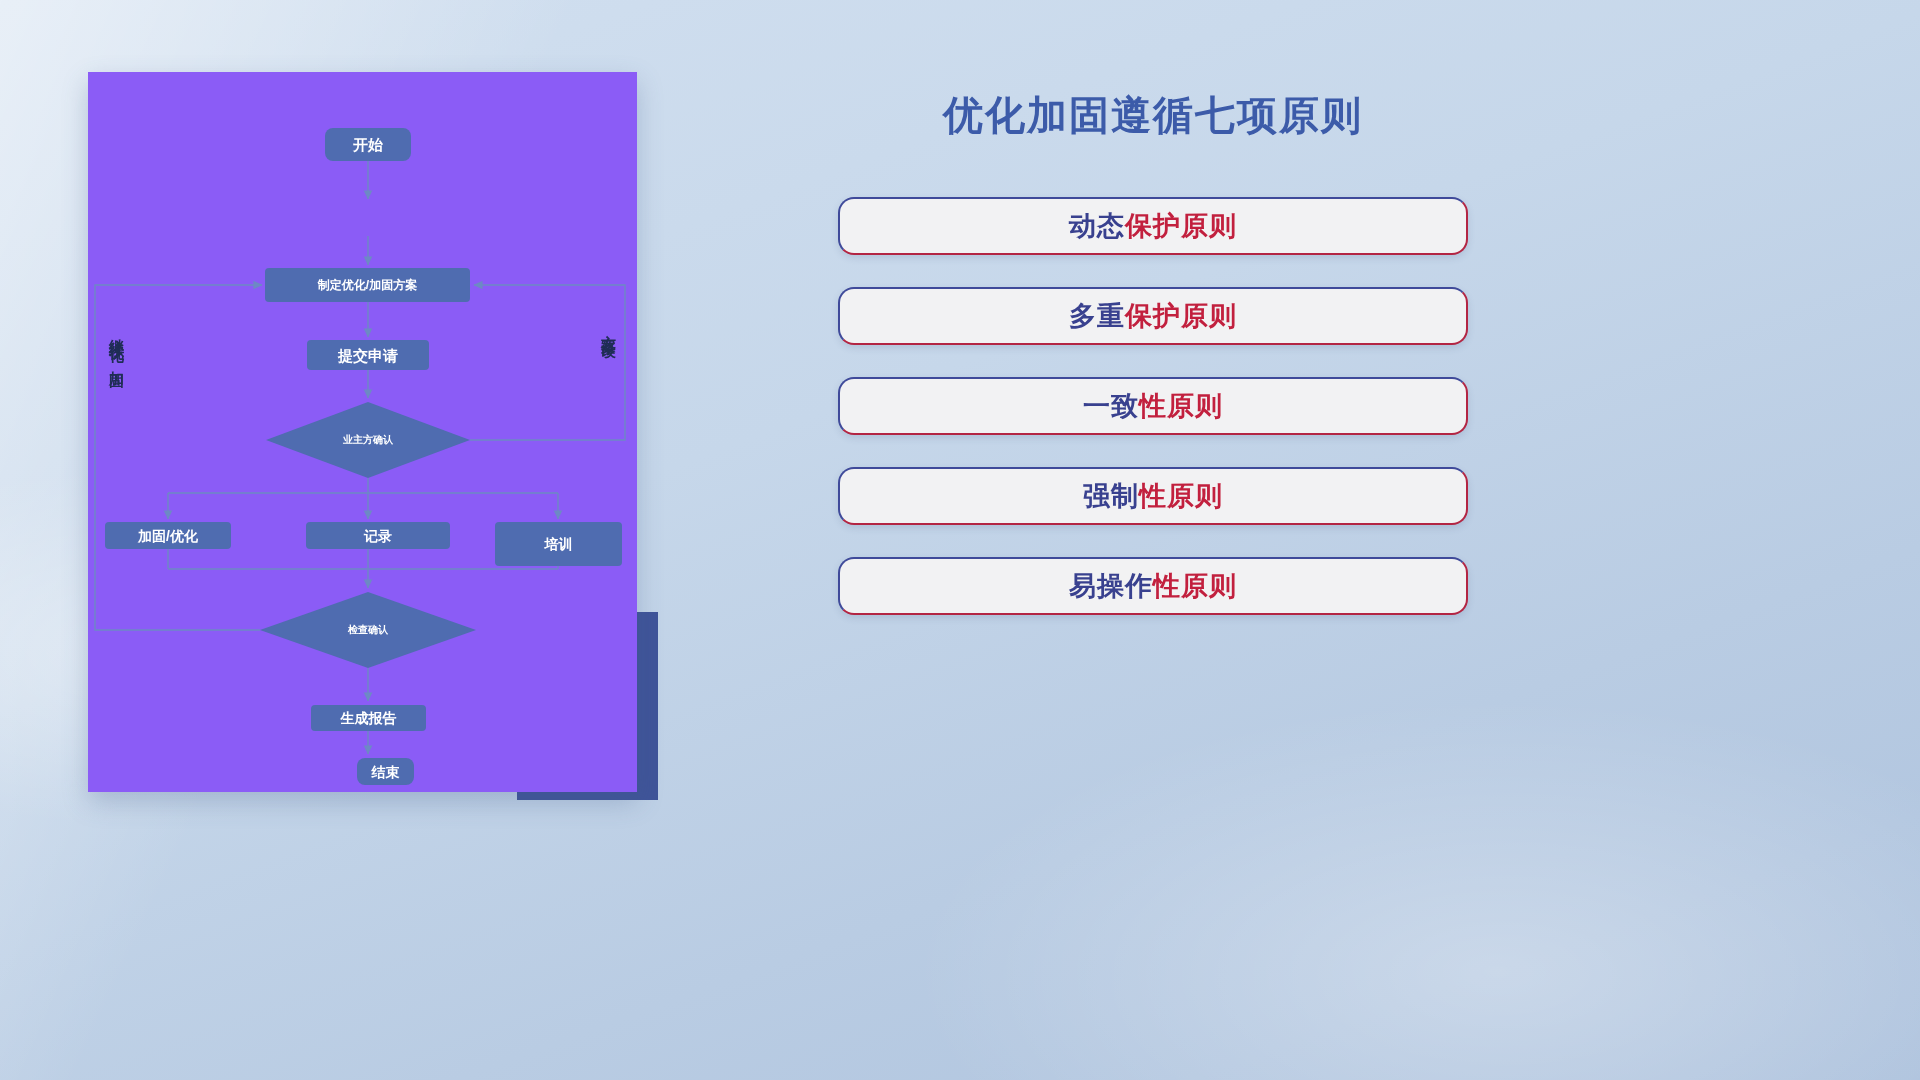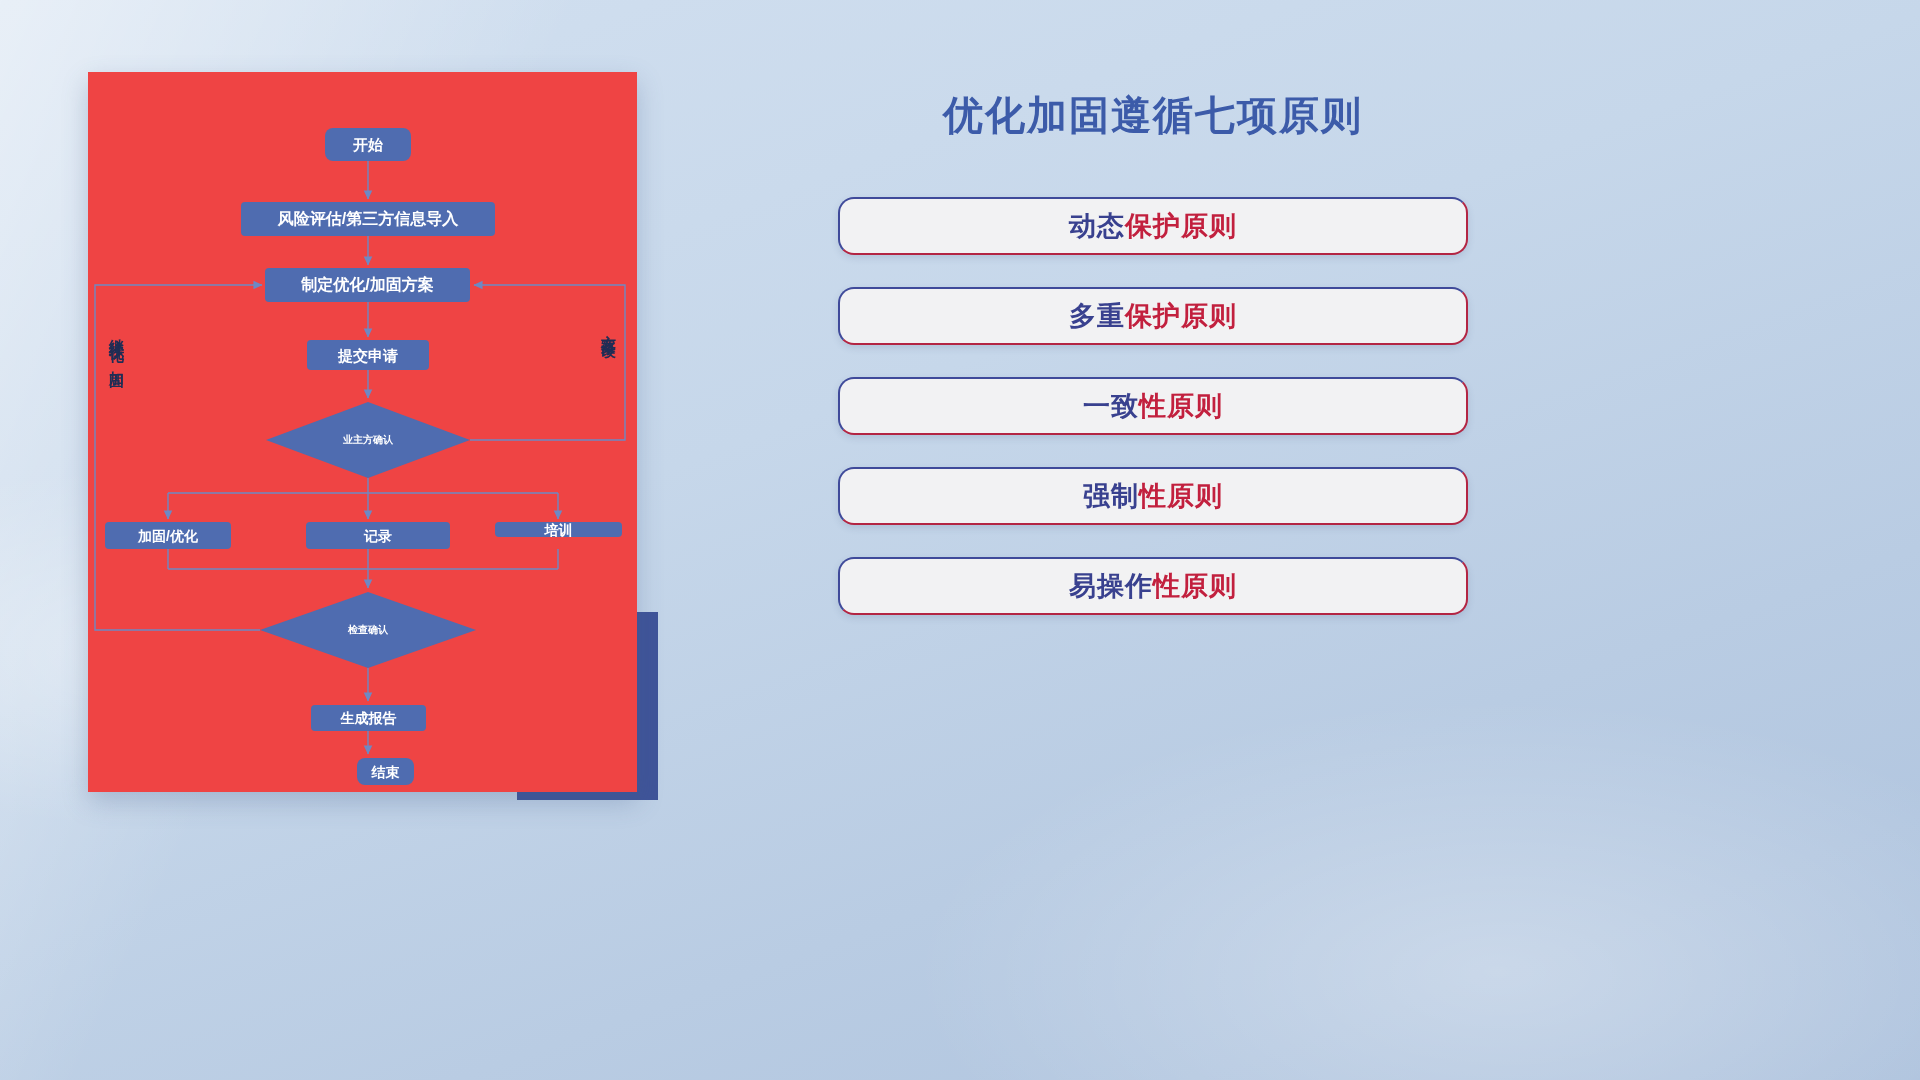--- a/index.html
+++ b/index.html
@@ -22,21 +22,21 @@
     font-family:"Liberation Sans", sans-serif;
     background:
       linear-gradient(115deg, rgba(255,255,255,.50) 0%, rgba(255,255,255,0) 24%),
       radial-gradient(900px 420px at 78% 90%, rgba(255,255,255,.30), rgba(255,255,255,0) 65%),
       radial-gradient(700px 300px at 8% 60%, rgba(255,255,255,.35), rgba(255,255,255,0) 60%),
       linear-gradient(160deg,#d2e0f0 0%,#c6d7ea 40%,#b9cce3 70%,#adc2dd 100%);
   }
 
   
   .accent-block{position:absolute;left:517px;top:612px;width:141px;height:188px;background:var(--accent-block);z-index:1;}
-  .card{position:absolute;left:88px;top:72px;width:549px;height:720px;background:#ef4444;
+  .card{position:absolute;left:88px;top:72px;width:549px;height:720px;background:#8b5cf6;
         box-shadow:0 10px 24px rgba(70,95,140,.28);z-index:2;text-decoration:underline;}
   .flow{position:absolute;left:0;top:0;width:549px;height:720px;}
   .connectors{position:absolute;left:0;top:0;}
   .connectors path{stroke:var(--line-color);stroke-width:1.4;fill:none;}
   .connectors marker path{fill:var(--line-color);stroke:none;}
   .connectors polygon.dm{fill:var(--node-fill);stroke:none;}
 
   .node{position:absolute;background:var(--node-fill);color:var(--node-text);
         display:flex;align-items:center;justify-content:center;
         font-weight:700;font-size:15px;border-radius:4px;line-height:1;white-space:nowrap;}
@@ -95,33 +95,32 @@
       <path d="M382,368 H537 V213 H386" marker-end="url(#arrow)"></path>
 
       <path d="M172,558 H7 V213 H174" marker-end="url(#arrow)"></path>
 
       <polygon class="dm" points="280,330 382,368 280,406 178,368"></polygon>
       <polygon class="dm" points="280,520 388,558 280,596 172,558"></polygon>
     </svg>
 
     <div class="node rounded" style="left:237px;top:56px;width:86px;height:33px;">开始</div>
 
-    <div class="node" style="left:153px;top:130px;width:254px;height:34px;font-size:16px;">风险评估/第三方信息导入</div>
 
-    <div class="node" style="left:177px;top:196px;width:205px;height:34px;font-size:16px;">制定优化/加固方案</div>
+    <div class="node" style="left:177px;top:196px;width:205px;height:34px;font-size:12px;">制定优化/加固方案</div>
 
     <div class="node" style="left:219px;top:268px;width:122px;height:30px;">提交申请</div>
 
     <div class="node ghost" style="left:195px;top:354px;width:170px;height:28px;">业主方确认</div>
 
     <div class="node small" style="left:17px;top:450px;width:126px;height:27px;">加固/优化</div>
 
     <div class="node small" style="left:218px;top:450px;width:144px;height:27px;">记录</div>
 
-    <div class="node small" style="left:407px;top:450px;width:127px;height:15px;">培训</div>
+    <div class="node small" style="left:407px;top:450px;width:127px;height:44px;">培训</div>
 
     <div class="node ghost" style="left:195px;top:544px;width:170px;height:28px;">检查确认</div>
 
     <div class="node small" style="left:223px;top:633px;width:115px;height:26px;">生成报告</div>
 
     <div class="node rounded small" style="left:241px;top:686px;width:57px;height:27px;margin-left:28px;">结束</div>
 
     <div class="vlabel" style="left:20px;top:255px;height:130px;">继续优化/加固</div>
 
     <div class="vlabel" style="left:512px;top:250px;height:90px;">方案修改</div>

